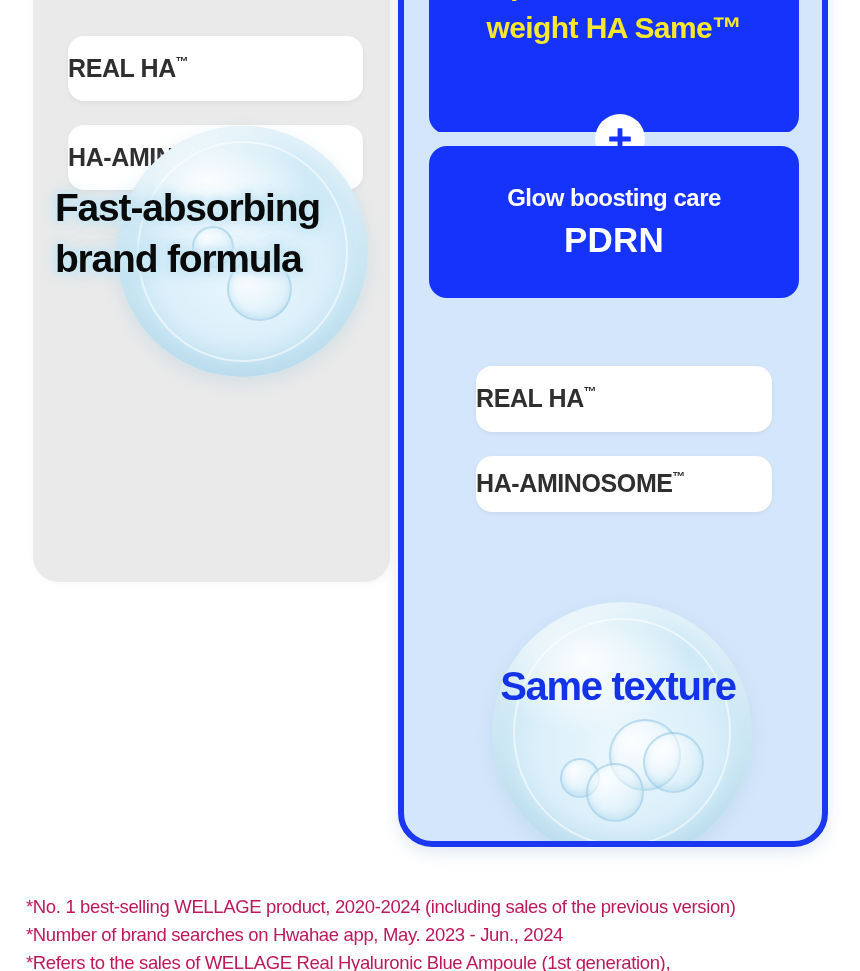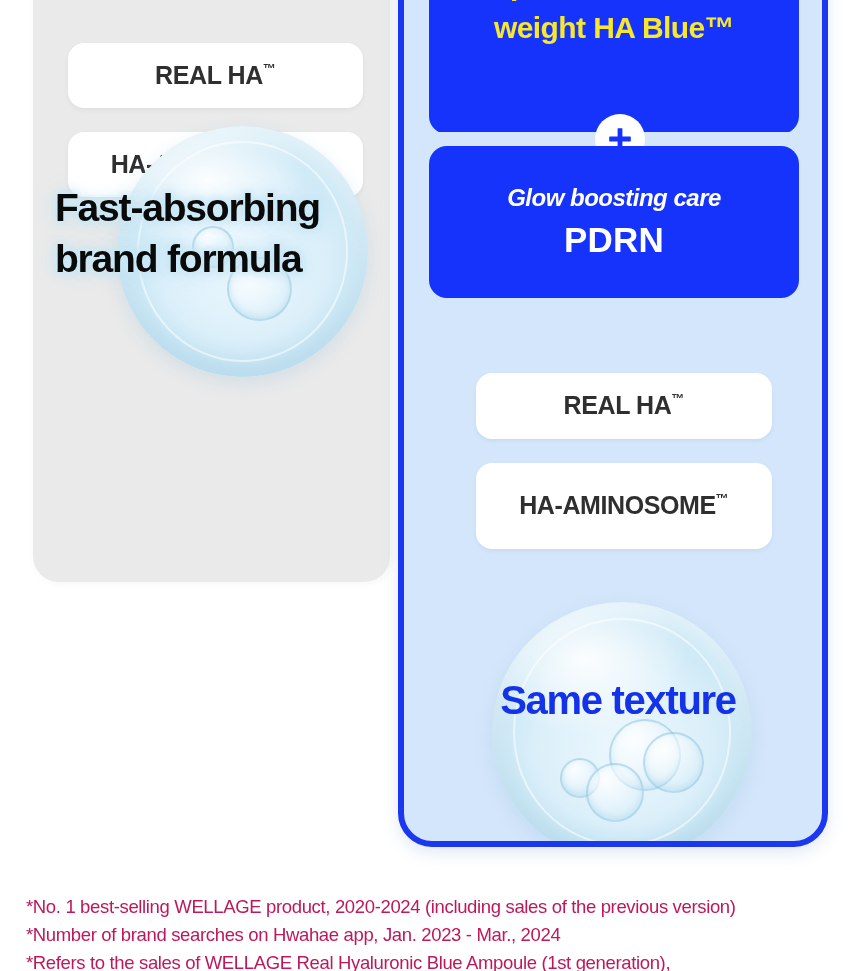--- a/index.html
+++ b/index.html
@@ -35,23 +35,21 @@
     box-shadow: 2px 0 10px rgba(0,0,0,0.05);
     overflow: hidden;
   }
 
   .pill {
     position: absolute;
     background: #ffffff;
     border-radius: 16px;
     display: flex;
     align-items: center;
-    justify-content: center;
     box-shadow: 0 2px 5px rgba(0,0,0,0.05);
-    margin-top: 7px;
   }
   .pill-text {
     color: #2f2f2f;
     font-weight: bold;
     letter-spacing: -0.4px;
     white-space: nowrap;
   }
 
   .left-pill-1 { left: 35px; top: 176px; width: 295px; height: 65px; }
   .left-pill-2 { left: 35px; top: 265px; width: 295px; height: 65px; }
@@ -165,21 +163,20 @@
     line-height: 1.42;
     letter-spacing: -0.6px;
     padding: 0 14px;
   }
   .bb-line-white {
     color: #ffffff;
     font-size: 24px;
     font-weight: bold;
     letter-spacing: -0.5px;
     margin-bottom: 8px;
-    font-style: italic;
   }
   .bb-line-yellow {
     color: #ffffff;
     font-size: 35px;
     font-weight: bold;
     letter-spacing: 0.2px;
   }
 
   .plus-connector {
     position: absolute;
@@ -197,21 +194,21 @@
     height: 50px;
     background: #ffffff;
     border-radius: 50%;
     display: flex;
     align-items: center;
     justify-content: center;
   }
   .plus-badge svg { display: block; }
 
   .right-pill-1 { left: 72px; top: 510px; width: 296px; height: 66px; }
-  .right-pill-2 { left: 72px; top: 600px; width: 296px; height: 86px; }
+  .right-pill-2 { left: 72px; top: 600px; width: 296px; height: 56px; }
   .right-pill-1 .pill-text { font-size: 25px; }
   .right-pill-2 .pill-text { font-size: 25px; }
 
   .right-bubble {
     left: 88px;
     top: 746px;
     width: 260px;
     height: 260px;
   }
   .right-bubble .bi-1 { left: 45%; top: 45%; width: 26%; height: 26%; }
@@ -222,21 +219,20 @@
   .right-label {
     position: absolute;
     left: 14px;
     top: 808px;
     width: 400px;
     text-align: center;
     font-size: 40px;
     font-weight: bold;
     color: #1433e8;
     letter-spacing: -1.3px;
-    margin-top: 14px;
   }
 
   
   .footnotes {
     position: absolute;
     left: 26px;
     top: 893px;
     width: 820px;
   }
   .footnote {
@@ -272,21 +268,21 @@
       <div>brand formula</div>
     </div>
 
   </div>
 
   <div class="right-panel">
 
     <div class="blue-box blue-box-1">
       <div class="bb-title-yellow">
         <div>Super low molecular</div>
-        <div>weight HA Blue™</div>
+        <div>weight HA Same™</div>
       </div>
     </div>
 
     <div class="plus-connector"></div>
 
     <div class="plus-badge">
       <svg width="28" height="28" viewBox="0 0 28 28" aria-hidden="true">
         <rect x="11.6" y="3.2" width="4.8" height="21.6" rx="0.4" fill="#1533fb"></rect>
         <rect x="3.2" y="11.6" width="21.6" height="4.8" rx="0.4" fill="#1533fb"></rect>
       </svg>
@@ -311,17 +307,17 @@
       <span class="bub-inner bi-3"></span>
       <span class="bub-inner bi-4"></span>
     </div>
 
     <div class="right-label">Same texture</div>
 
   </div>
 
   <div class="footnotes">
     <div class="footnote">*No. 1 best-selling WELLAGE product, 2020-2024 (including sales of the previous version)</div>
-    <div class="footnote">*Number of brand searches on Hwahae app, Jan. 2023 - Mar., 2024</div>
+    <div class="footnote">*Number of brand searches on Hwahae app, May. 2023 - Jun., 2024</div>
     <div class="footnote">*Refers to the sales of WELLAGE Real Hyaluronic Blue Ampoule (1st generation),</div>
   </div>
 
 </div>
 
 </body></html>

